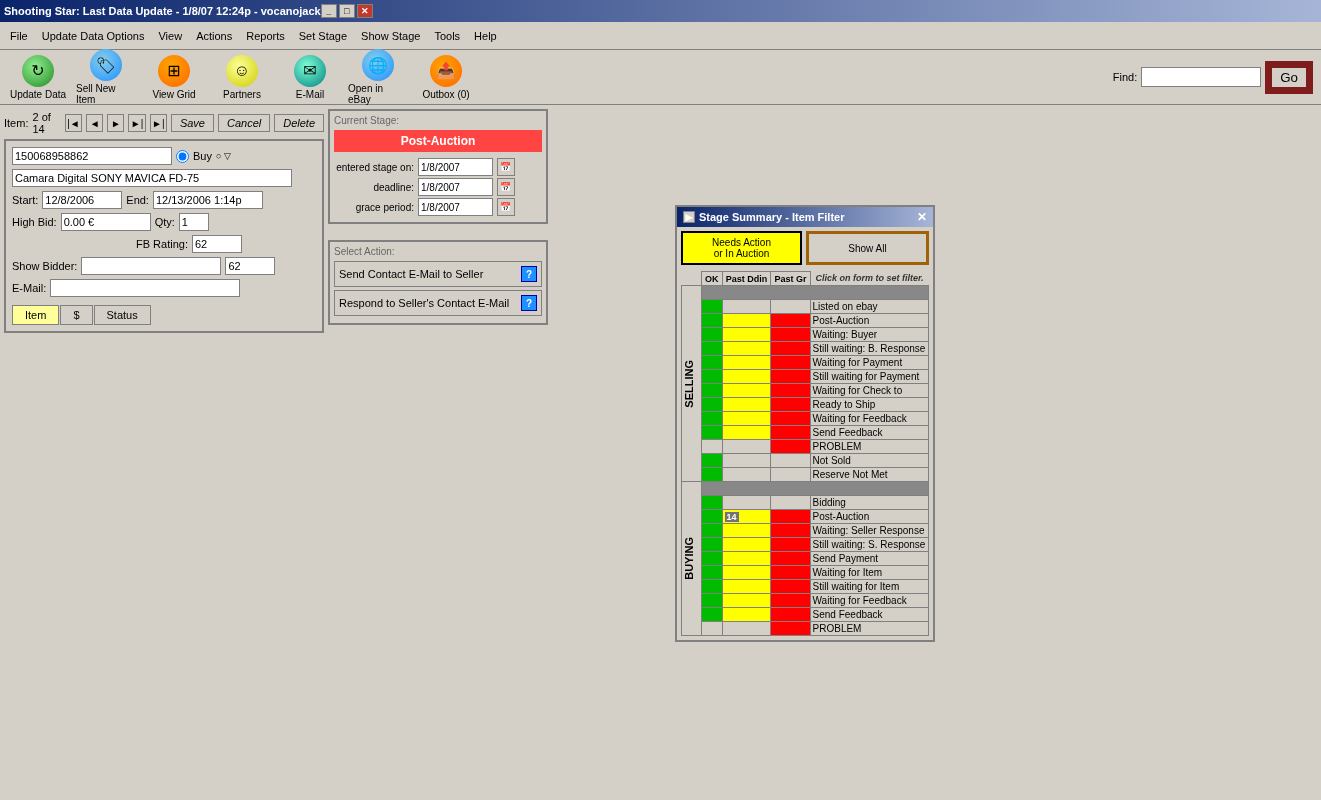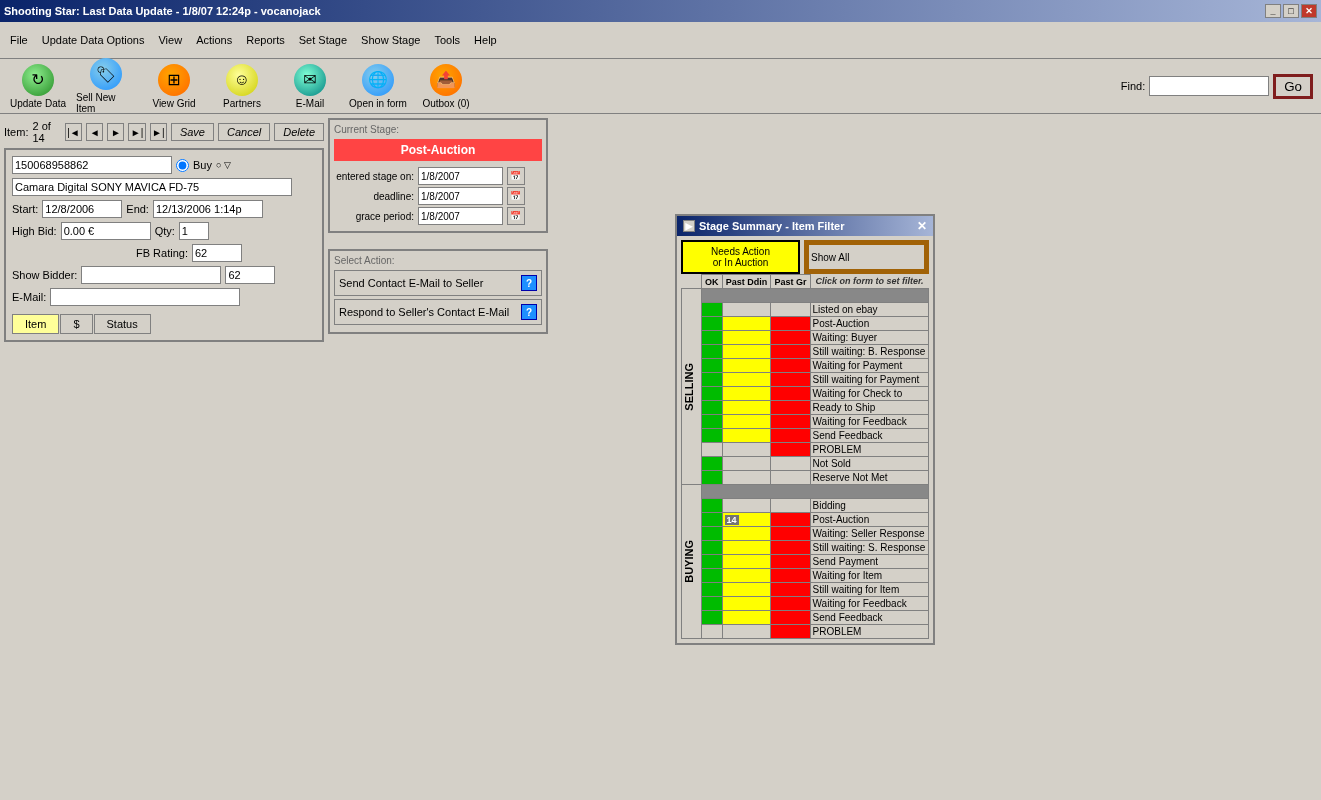--- a/index.html
+++ b/index.html
@@ -13,21 +13,20 @@
       overflow: hidden;
     }
 
     
     #title-bar {
       background: linear-gradient(to right, #0a246a, #a6b5d7);
       color: white;
       height: 22px;
       display: flex;
       align-items: center;
-      justify-content: space-between;
       padding: 0 4px;
       font-size: 11px;
       font-weight: bold;
     }
     #title-bar-controls {
       display: flex;
       gap: 2px;
     }
     .title-btn {
       width: 16px;
@@ -39,21 +38,21 @@
       align-items: center;
       justify-content: center;
       cursor: pointer;
       color: #000;
     }
     .title-btn.close { background: #c0392b; color: white; }
 
     
     #menu-bar {
       background: #d4d0c8;
-      height: 37px;
+      height: 28px;
       display: flex;
       align-items: center;
       padding: 0 4px;
       border-bottom: 1px solid #808080;
       gap: 2px;
     }
     .menu-item {
       padding: 2px 6px;
       cursor: pointer;
       font-size: 11px;
@@ -102,21 +101,21 @@
     }
     #find-input {
       width: 120px;
       height: 20px;
       border: 1px solid #808080;
       padding: 0 2px;
     }
     .go-btn {
       padding: 2px 8px;
       background: #d4d0c8;
-      border: 3px solid #7f1d1d;
+      border: 7px solid #7f1d1d;
       cursor: pointer;
     }
 
     
     #main-area {
       display: flex;
       padding: 4px;
       gap: 4px;
       height: calc(800px - 99px);
     }
@@ -246,21 +245,21 @@
     }
     .date-label {
       font-size: 10px;
       width: 80px;
       text-align: right;
     }
     .date-input {
       border: 1px solid #808080;
       background: white;
       height: 18px;
-      width: 85px;
+      width: 75px;
       padding: 0 2px;
       font-size: 10px;
     }
     .cal-btn {
       width: 18px;
       height: 18px;
       background: #d4d0c8;
       border: 1px solid #808080;
       font-size: 9px;
       cursor: pointer;
@@ -313,38 +312,39 @@
       justify-content: space-between;
       font-size: 11px;
       font-weight: bold;
     }
     #stage-content {
       padding: 4px;
     }
     .filter-buttons {
       display: flex;
       gap: 4px;
+      margin-bottom: 6px;
     }
     .filter-btn {
       flex: 1;
       padding: 4px 2px;
       border: 1px solid #808080;
       cursor: pointer;
       font-size: 10px;
       text-align: center;
       background: #ffffcc;
     }
     .filter-btn.active { background: #ffff00; border: 2px solid #000; }
     .filter-btn-showall {
       flex: 1;
       padding: 4px 2px;
-      border: 5px solid #a16207;
-      cursor: pointer;
-      font-size: 10px;
-      text-align: left;
+      border: 3px solid #a16207;
+      cursor: pointer;
+      font-size: 10px;
+      text-align: center;
       background: #d4d0c8;
     }
     .stage-table {
       width: 100%;
       border-collapse: collapse;
       font-size: 10px;
     }
     .stage-table th {
       background: #d4d0c8;
       border: 1px solid #808080;
@@ -433,21 +433,21 @@
   <div class="toolbar-btn">
     <div class="toolbar-icon icon-yellow">☺</div>
     <span>Partners</span>
   </div>
   <div class="toolbar-btn">
     <div class="toolbar-icon icon-teal">✉</div>
     <span>E-Mail</span>
   </div>
   <div class="toolbar-btn">
     <div class="toolbar-icon icon-blue">🌐</div>
-    <span>Open in form</span>
+    <span>Open in eBay</span>
   </div>
   <div class="toolbar-btn">
     <div class="toolbar-icon icon-orange">📤</div>
     <span>Outbox (0)</span>
   </div>
 
   <div id="find-area">
     <span>Find:</span>
     <input type="text" id="find-input" class="form-input" style="width: 120px; height: 20px;">
     <button class="go-btn">Go</button>

